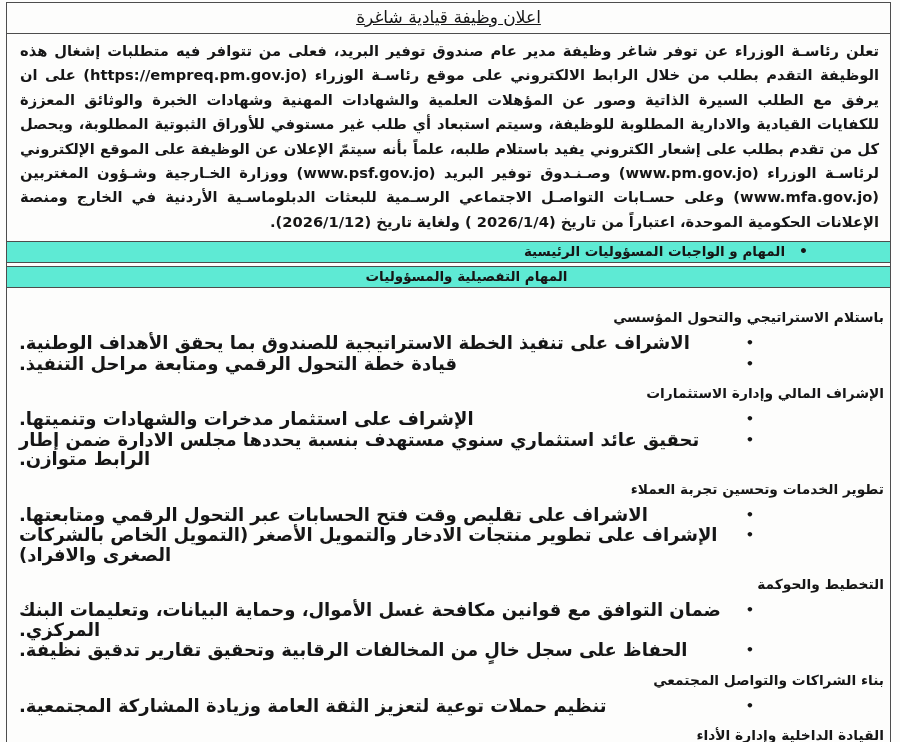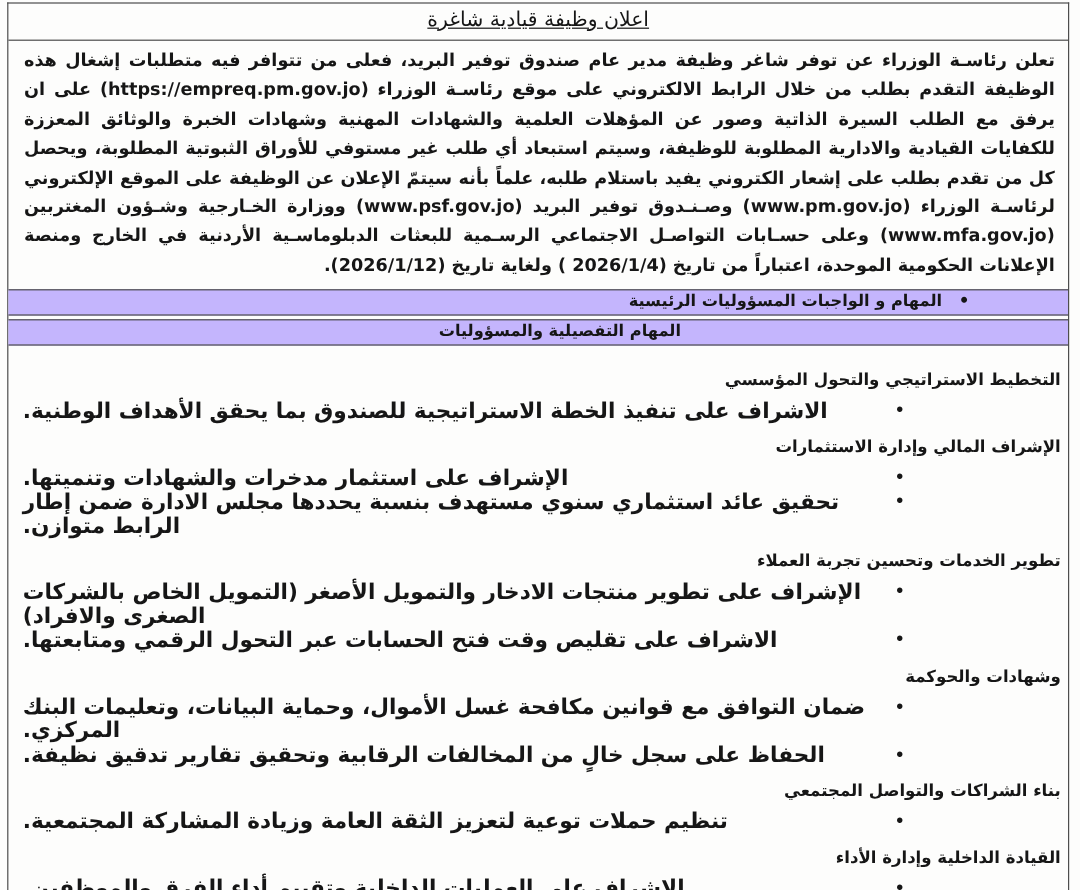--- a/index.html
+++ b/index.html
@@ -39,21 +39,21 @@
   }
   .intro {
     padding: 5px 11px 7px 13px;
     font-size: 14.7px;
     font-weight: bold;
     line-height: 24.4px;
     text-align: justify;
     text-justify: inter-word;
   }
   .banner {
-    background: #c4b5fd;
+    background: #5eead4;
     border-top: 1px solid #4d4d4d;
     border-bottom: 1px solid #4d4d4d;
     font-size: 13.5px;
     font-weight: bold;
     padding: 1px 0 2px 0;
     line-height: 17px;
   }
   .banner-primary {
     padding-right: 82px;
   }
@@ -114,44 +114,45 @@
     <span class="b-bullet"></span><span>المهام و الواجبات المسؤوليات الرئيسية</span>
   </div>
 
   <div class="banner banner-secondary">
     <span>المهام التفصيلية والمسؤوليات</span>
   </div>
 
   <div class="content">
 
     <div class="section">
-      <h3>التخطيط الاستراتيجي والتحول المؤسسي</h3>
+      <h3>باستلام الاستراتيجي والتحول المؤسسي</h3>
       <ul>
         <li>الاشراف على تنفيذ الخطة الاستراتيجية للصندوق بما يحقق الأهداف الوطنية.</li>
+        <li>قيادة خطة التحول الرقمي ومتابعة مراحل التنفيذ.</li>
       </ul>
     </div>
 
     <div class="section">
       <h3>الإشراف المالي وإدارة الاستثمارات</h3>
       <ul>
         <li>الإشراف على استثمار مدخرات والشهادات وتنميتها.</li>
         <li>تحقيق عائد استثماري سنوي مستهدف بنسبة يحددها مجلس الادارة ضمن إطار الرابط متوازن.</li>
       </ul>
     </div>
 
     <div class="section">
       <h3>تطوير الخدمات وتحسين تجربة العملاء</h3>
       <ul>
+        <li>الاشراف على تقليص وقت فتح الحسابات عبر التحول الرقمي ومتابعتها.</li>
         <li>الإشراف على تطوير منتجات الادخار والتمويل الأصغر (التمويل الخاص بالشركات الصغرى والافراد)</li>
-        <li>الاشراف على تقليص وقت فتح الحسابات عبر التحول الرقمي ومتابعتها.</li>
       </ul>
     </div>
 
     <div class="section">
-      <h3>وشهادات والحوكمة</h3>
+      <h3>التخطيط والحوكمة</h3>
       <ul>
         <li>ضمان التوافق مع قوانين مكافحة غسل الأموال، وحماية البيانات، وتعليمات البنك المركزي.</li>
         <li>الحفاظ على سجل خالٍ من المخالفات الرقابية وتحقيق تقارير تدقيق نظيفة.</li>
       </ul>
     </div>
 
     <div class="section">
       <h3>بناء الشراكات والتواصل المجتمعي</h3>
       <ul>
         <li>تنظيم حملات توعية لتعزيز الثقة العامة وزيادة المشاركة المجتمعية.</li>

